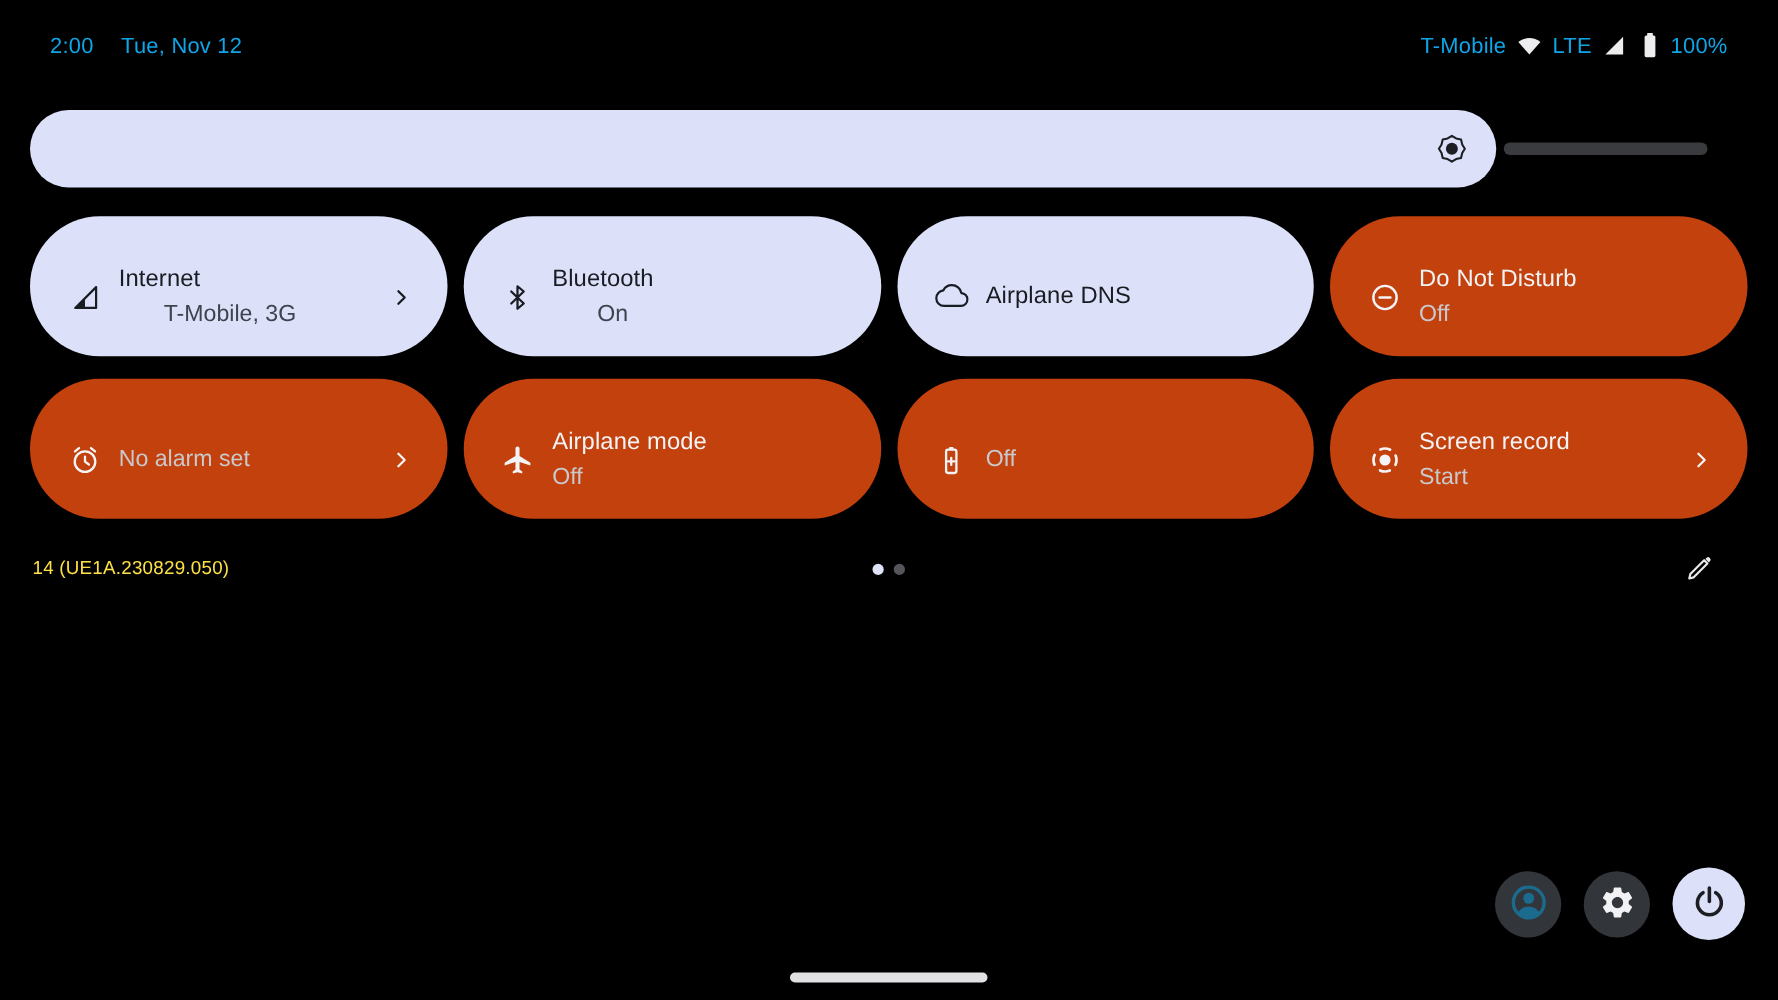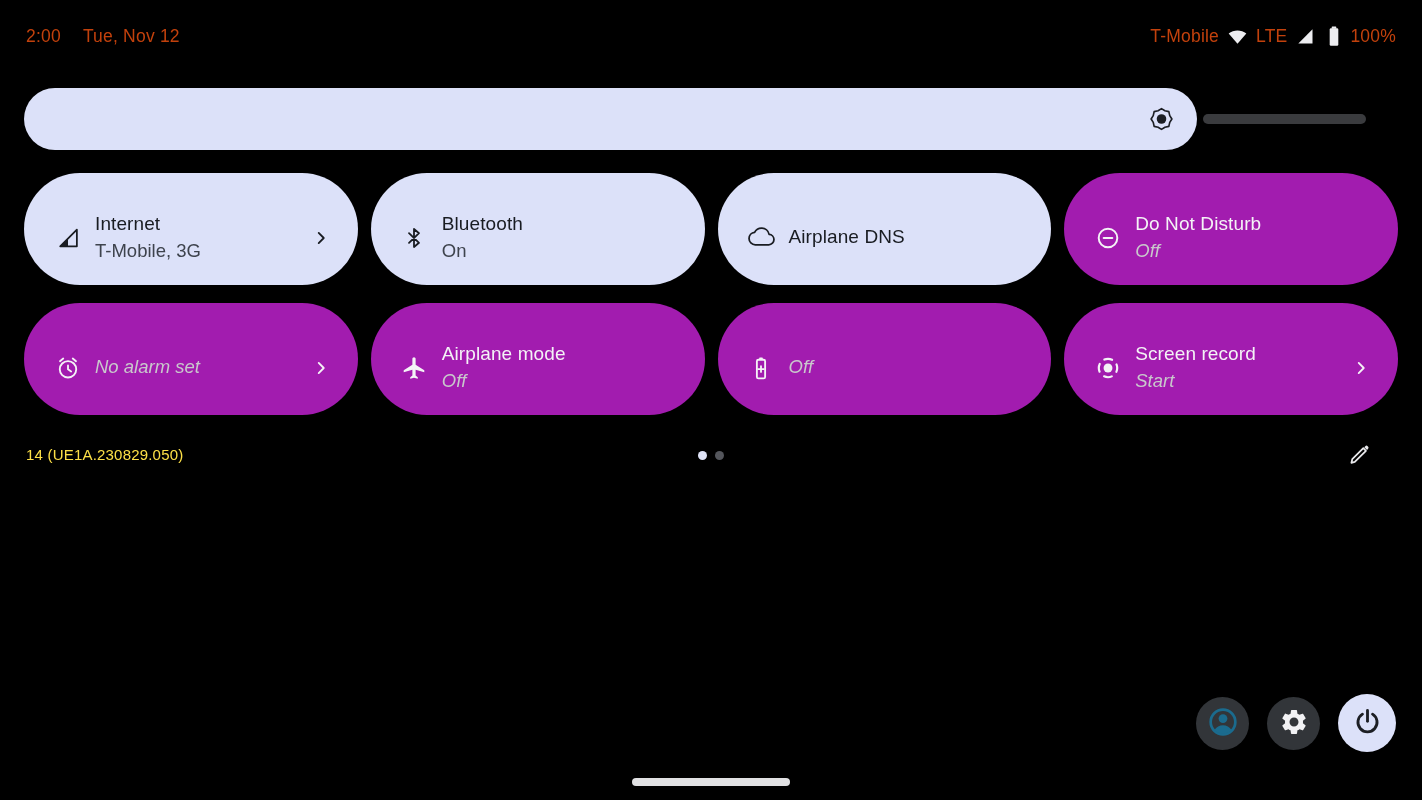--- a/index.html
+++ b/index.html
@@ -1,46 +1,46 @@
 <!DOCTYPE html>
 <html><head>
 <meta charset="utf-8">
 <style>
   html,body{margin:0;padding:0;background:#000;}
   body{width:1422px;height:800px;overflow:hidden;font-family:"Liberation Sans",sans-serif;}
   .screen{position:relative;width:1422px;height:800px;background:#000;}
 
   
   .status-bar{position:absolute;top:14px;left:0;right:0;height:44px;display:flex;align-items:center;
-    justify-content:space-between;padding:0 26px;box-sizing:border-box;color:#c2410c;
+    justify-content:space-between;padding:0 40px;box-sizing:border-box;color:#0ea5e9;
     font-size:17.5px;font-weight:500;letter-spacing:.2px;}
   .sb-left{display:flex;align-items:center;gap:22px;}
   .sb-right{display:flex;align-items:center;gap:8px;text-align:center;}
   .sb-right svg{display:block;}
 
   
   .brightness{position:absolute;top:88px;left:24px;width:1342px;height:62px;display:flex;align-items:center;}
   .b-fill{width:1173px;height:62px;background:#dce1f9;border-radius:31px;position:relative;flex:0 0 auto;}
   .b-icon{position:absolute;right:22px;top:50%;transform:translateY(-50%);width:27px;height:27px;}
   .b-track{flex:1;height:10px;margin-left:6px;background:#3a3b3e;border-radius:5px;}
 
   
   .tiles{position:absolute;top:173px;left:24px;width:1374px;display:grid;
     grid-template-columns:repeat(4,1fr);column-gap:13px;row-gap:18px;}
   .tile{height:112px;border-radius:56px;display:flex;align-items:center;
     padding:17px 26px 0 30px;box-sizing:border-box;cursor:pointer;}
   .tile.active{background:#dce1f9;color:#191c22;}
-  .tile.inactive{background:#a21caf;color:#f4f3f6;justify-content:space-between;}
+  .tile.inactive{background:#c2410c;color:#f4f3f6;justify-content:space-between;}
   .t-icon{width:27px;height:27px;flex:0 0 27px;margin-right:14px;display:flex;align-items:center;justify-content:center;}
   .t-icon svg{display:block;}
   .t-text{flex:1;display:flex;flex-direction:column;gap:4px;min-width:0;}
   .t-title{font-size:19px;font-weight:500;letter-spacing:.1px;line-height:1.2;}
   .t-sub{font-size:18.5px;font-weight:400;line-height:1.2;}
-  .tile.active .t-sub{color:#3e434d;}
-  .tile.inactive .t-sub{color:#c9c8cc;font-style:italic;}
+  .tile.active .t-sub{color:#3e434d;margin-left:36px;}
+  .tile.inactive .t-sub{color:#c9c8cc;}
   .t-chevron{width:22px;height:22px;flex:0 0 22px;}
 
   
   .footer{position:absolute;top:442px;left:24px;right:24px;height:34px;}
   .build{position:absolute;left:2px;top:4px;color:#fde047;font-size:15px;letter-spacing:.2px;}
   .dots{position:absolute;left:50%;top:9px;transform:translateX(-50%);display:flex;gap:8px;}
   .dot{width:9px;height:9px;border-radius:50%;}
   .dot.active{background:#dfe3f7;}
   .dot.inactive{background:#54565c;}
   .edit-btn{position:absolute;right:26px;top:0;width:26px;height:28px;display:flex;align-items:center;

